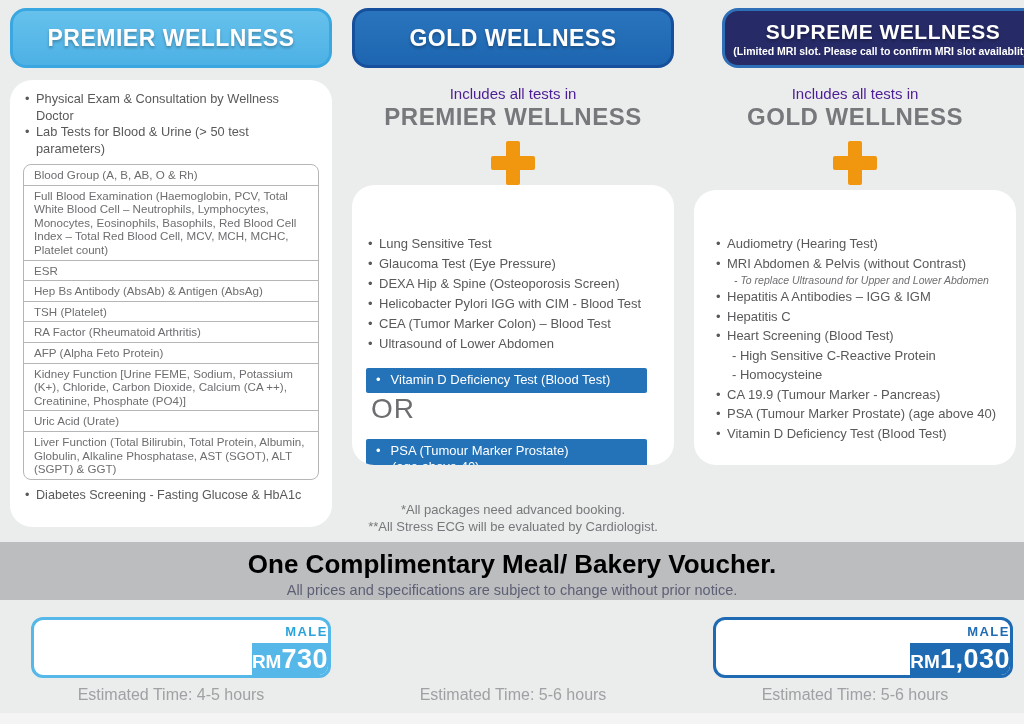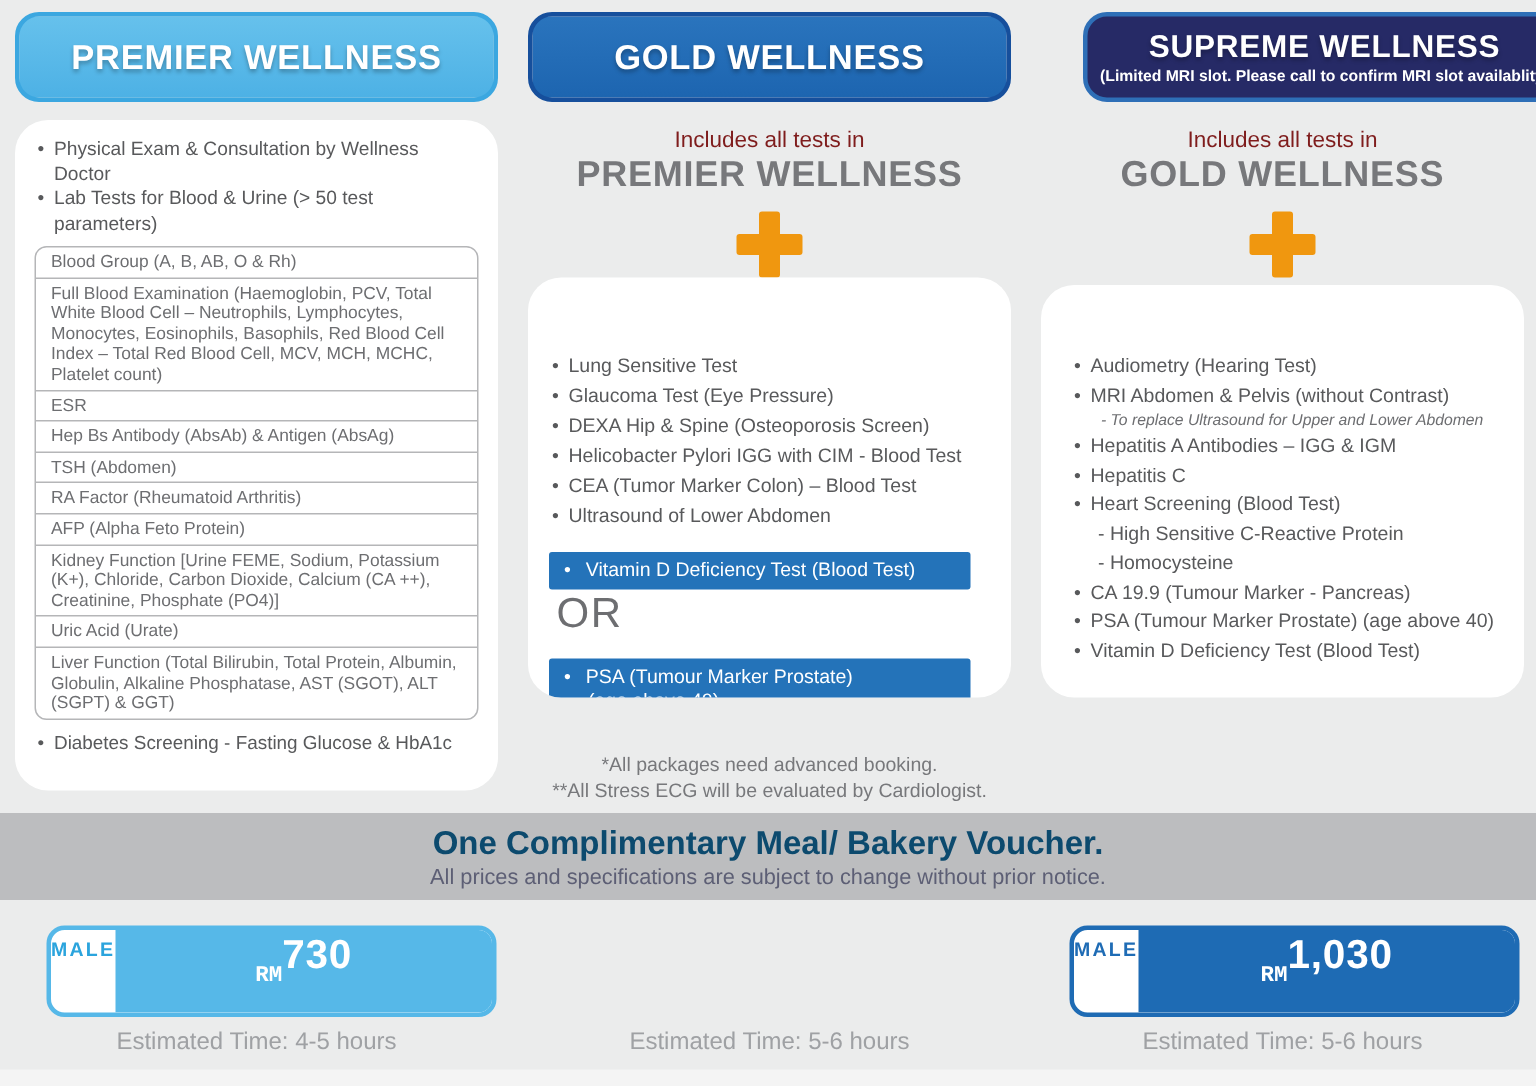--- a/index.html
+++ b/index.html
@@ -30,21 +30,21 @@
   .blist li::before { content:"•"; position:absolute; left:2px; color:#58595b; }
   .ptable { margin-top:7px; border:1px solid #b5b6b8; border-radius:8px; overflow:hidden; list-style:none; }
   .ptable li { font-size:11.6px; color:#6d6e71; line-height:13.6px; padding:3px 6px 3px 10px; }
   .ptable li + li { border-top:1px solid #b5b6b8; }
   .blist2 { margin-top:8px; list-style:none; }
   .blist2 li { font-size:12.6px; color:#58595b; line-height:15.6px; padding-left:13px; position:relative; }
   .blist2 li.t-bullet::before { content:"•"; position:absolute; left:2px; }
 
   
   .includes { position:absolute; top:85px; left:0; width:322px; text-align:center; }
-  .inc-1 { font-size:15px; color:#7f1d1d; }
+  .inc-1 { font-size:15px; color:#4c1d95; }
   .inc-2 { font-size:24px; font-weight:bold; color:#77787b; letter-spacing:.5px; margin-top:1px; }
   .plus { position:absolute; top:141px; left:139px; width:44px; height:44px; }
   .plus span { position:absolute; background:#f0970f; border-radius:2px; }
   .plus .v { left:15px; top:0; width:14px; height:44px; }
   .plus .h { left:0; top:15px; width:44px; height:14px; }
 
   
   #gold-card { top:185px; left:0; width:322px; height:280px; padding:49px 16px 0 14px; }
   #gold-card .blist li { font-size:13px; line-height:20px; }
   .hl-bar { margin-top:14px; width:281px; background:#2473b9; color:#fff; border-radius:2px;
@@ -59,36 +59,36 @@
   .slist li.t-bullet::before { content:"•"; position:absolute; left:2px; }
   .slist li.t-sub  { padding-left:18px; }
   .slist li.t-note { padding-left:20px; font-size:10.5px; font-style:italic; line-height:14px; color:#6d6e71; }
 
   
   .footnotes { position:absolute; top:501px; left:352px; width:322px; text-align:center;
                font-size:13px; color:#77787b; line-height:17px; }
 
   
   .banner { position:absolute; top:542px; left:0; width:1024px; height:58px; background:#bcbdbf; text-align:center; }
-  .banner-title { font-size:22px; font-weight:bold; color:#0c4a6e; margin-top:7px; }
+  .banner-title { font-size:26px; font-weight:bold; color:#000000; margin-top:7px; }
   .banner-sub { font-size:14.5px; color:#5d5f75; margin-top:2px; }
 
   
   .price-card { position:absolute; top:617px; width:300px; height:61px; background:#fff;
-                border-radius:12px; overflow:hidden; display:flex; flex-direction:row; }
+                border-radius:12px; overflow:hidden; display:flex; flex-direction:column;align-items:flex-end; }
   #price-premier { left:21px;  border:3px solid #56b8e8; }
   #price-gold    { left:361px; border:3px solid #1e6bb4; }
   .price-top { height:25px; display:flex; align-items:center; justify-content:center;
                font-size:13px; font-weight:bold; letter-spacing:1.5px; }
   #price-premier .price-top { color:#2ba4dd; }
   #price-gold .price-top    { color:#1f6cb5; }
   .price-bot { flex:1; display:flex; align-items:baseline; justify-content:center; color:#fff; padding-top:1px; }
   #price-premier .price-bot { background:#56b8e8; }
   #price-gold .price-bot    { background:#1e6bb4; }
-  .cur { font-size:15px; font-weight:bold; align-self:center; margin-top:4px;font-family:Liberation Mono, monospace; }
+  .cur { font-size:19px; font-weight:bold; align-self:center; margin-top:4px; }
   .amt { font-size:27px; font-weight:bold; letter-spacing:.5px; }
   .est { position:absolute; top:686px; left:0; width:322px; text-align:center; font-size:16px; color:#9fa1a4; }
 
   .bottom-strip { position:absolute; left:0; bottom:0; width:1024px; height:11px; background:#f4f4f4; }
 </style>
 </head>
 <body>
 
 <div class="page">
 
@@ -101,21 +101,21 @@
 
       <li>Physical Exam &amp; Consultation by Wellness Doctor</li>
           <li>Lab Tests for Blood &amp; Urine (&gt; 50 test parameters)</li>
         </ul>
       <ul class="ptable">
 
       <li>Blood Group (A, B, AB, O &amp; Rh)</li>
           <li>Full Blood Examination (Haemoglobin, PCV, Total White Blood Cell – Neutrophils, Lymphocytes, Monocytes, Eosinophils, Basophils, Red Blood Cell Index – Total Red Blood Cell, MCV, MCH, MCHC, Platelet count)</li>
           <li>ESR</li>
           <li>Hep Bs Antibody (AbsAb) &amp; Antigen (AbsAg)</li>
-          <li>TSH (Abdomen)</li>
+          <li>TSH (Platelet)</li>
           <li>RA Factor (Rheumatoid Arthritis)</li>
           <li>AFP (Alpha Feto Protein)</li>
           <li>Kidney Function [Urine FEME, Sodium, Potassium (K+), Chloride, Carbon Dioxide, Calcium (CA ++), Creatinine, Phosphate (PO4)]</li>
           <li>Uric Acid (Urate)</li>
           <li>Liver Function (Total Bilirubin, Total Protein, Albumin, Globulin, Alkaline Phosphatase, AST (SGOT), ALT (SGPT) &amp; GGT)</li>
         </ul>
       <ul class="blist2">
 
       <li class="t-bullet">Diabetes Screening - Fasting Glucose &amp; HbA1c</li>
         </ul>

